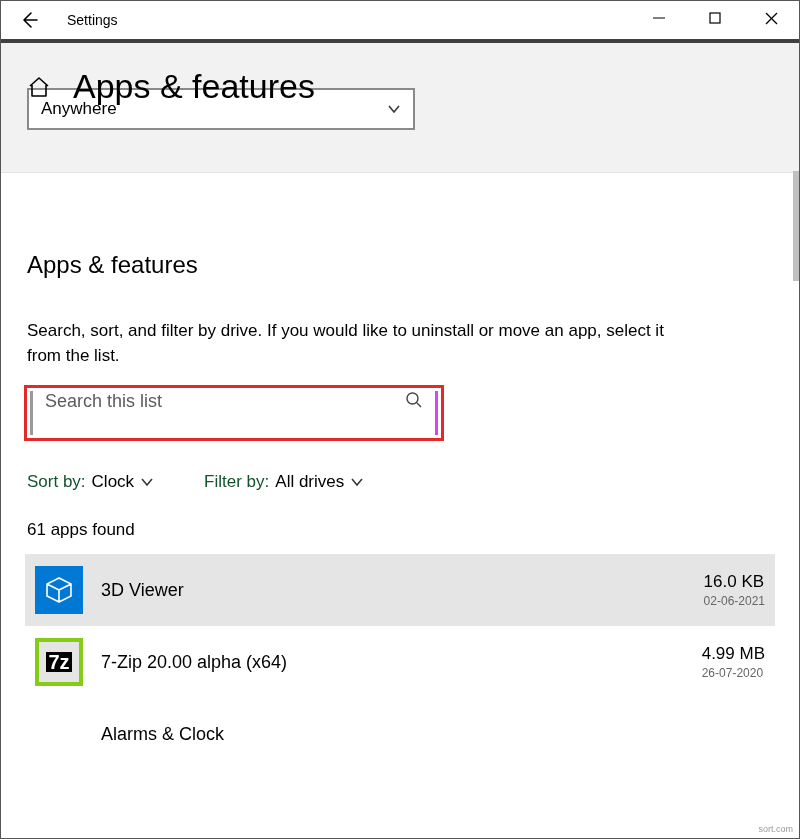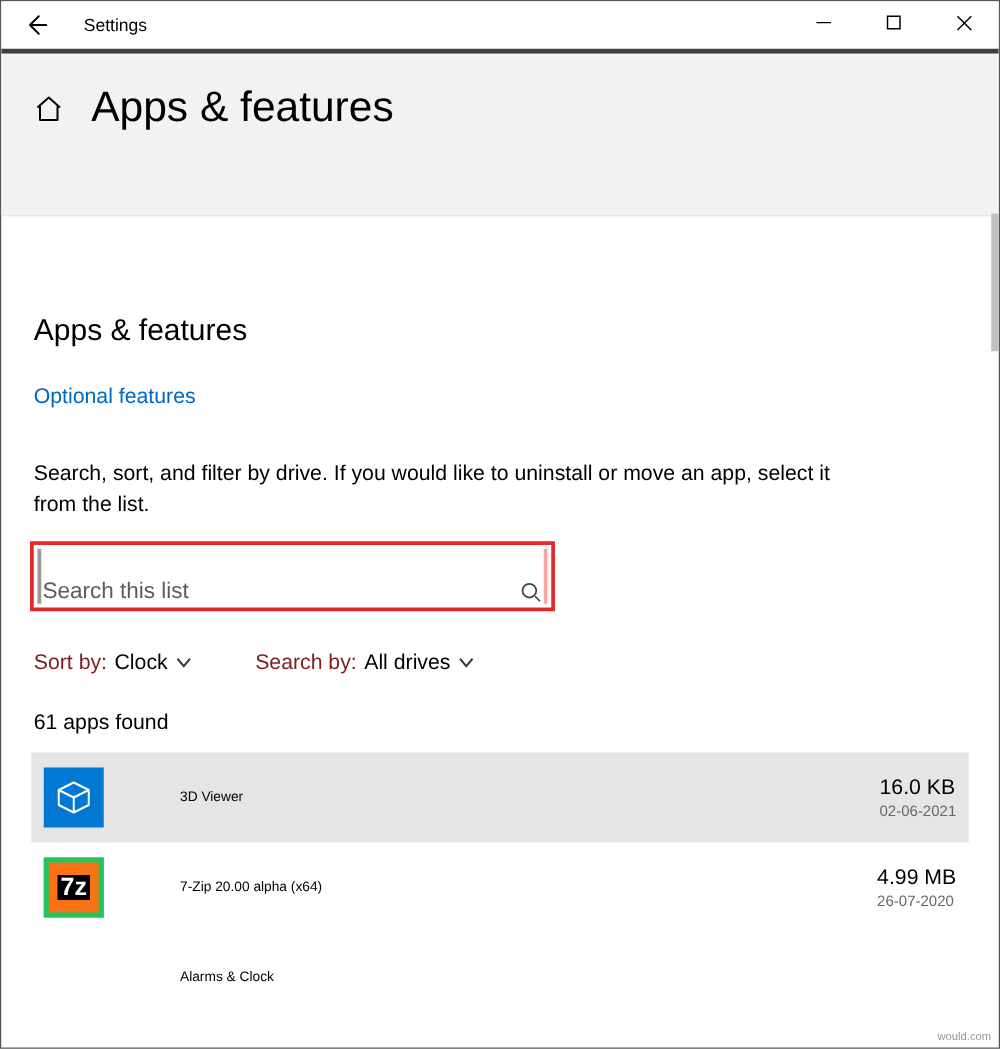--- a/index.html
+++ b/index.html
@@ -11,33 +11,33 @@
     .win-btn { width: 56px; height: 34px; display: flex; align-items: center; justify-content: center; cursor: pointer; }
     .header-band { background: #f2f2f2; padding: 24px 26px 0 26px; height: 130px; border-bottom: 1px solid #e5e5e5; }
     .page-title-row { display: flex; align-items: center; gap: 22px; }
     .page-title { font-size: 34px; font-weight: 400; }
     .dropdown-install { margin-top: -18px; width: 388px; height: 42px; display: flex; align-items: center; justify-content: space-between; padding: 0 12px; border: 2px solid #8a8a8a; background: #fff; cursor: pointer; font-size: 17px; }
     .content { padding: 0 26px; overflow-y: auto; height: calc(839px - 42px - 130px); }
     .section-heading { font-size: 24px; font-weight: 500; margin-top: 78px; }
     .link { display: block; color: #0067c0; font-size: 17px; margin-top: 28px; cursor: pointer; }
     .description { font-size: 17px; margin-top: 40px; line-height: 1.45; max-width: 640px; }
     .search-wrap { margin-top: 20px; width: 414px; outline: 3px solid #e12a2a; padding: 3px; }
-    .search-box { height: 44px; display: flex; align-items: flex-end; border-left: 3px solid #999; border-right: 3px solid #fca5a5; padding: 0 1px; }
+    .search-box { height: 44px; display: flex; align-items: flex-start; border-left: 3px solid #999; border-right: 3px solid #d946ef; padding: 0 12px; }
     .search-input { flex: 1; border: none; outline: none; font-size: 18px; color: #5c5c5c; font-family: inherit; background: transparent; }
     .search-input::placeholder { color: #5c5c5c; }
     .filters { display: flex; gap: 50px; margin-top: 34px; font-size: 17px; align-items: center; }
     .filter-grp { display: flex; align-items: center; gap: 6px; cursor: pointer; }
-    .filter-lbl { color: #7f1d1d; }
+    .filter-lbl { color: #14532d; }
     .result-count { margin-top: 28px; font-size: 17px; }
     .app-list { margin-top: 14px; margin-left: -2px; margin-right: -2px; }
     .app-row { display: flex; align-items: center; padding: 12px 10px; gap: 18px; }
     .app-row.sel { background: #e5e5e5; }
     .app-icon { width: 48px; height: 48px; flex-shrink: 0; display: flex; align-items: center; justify-content: center; }
     .app-meta { flex: 1; }
-    .app-name { font-size: 11px; margin-left: 43px; }
+    .app-name { font-size: 18px; }
     .app-pub { font-size: 16px; color: #666; margin-top: 2px; }
     .app-right { }
     .app-size { font-size: 17px; }
     .app-date { font-size: 12px; color: #666; margin-top: 2px; }
     .scrollbar-ind { position: absolute; right: 0; top: 170px; width: 6px; height: 110px; background: #c0c0c0; }
     .watermark { position: absolute; bottom: 4px; right: 6px; font-size: 9px; color: #999; }
     svg { display: block; }
   </style>
 </head>
 <body>
@@ -71,26 +71,31 @@
 
 <div class="header-band">
   <div class="page-title-row">
     <span>
       <svg width="24" height="24" viewBox="0 0 24 24">
           <path d="M3 11 L12 3 L21 11 M5 10 V21 H19 V10" stroke="#000" stroke-width="1.6" fill="none" stroke-linejoin="round"></path>
         </svg>
     </span>
     <h1 class="page-title">Apps &amp; features</h1>
   </div>
+  <div class="dropdown-install">
+    <span>Anywhere</span>
+    <svg width="14" height="14" viewBox="0 0 14 14">
+        <path d="M2 4 L7 10 L12 4" stroke="#3a3a3a" stroke-width="1.6" fill="none"></path>
+      </svg>
+  </div>
 </div>
 
 <div class="content">
   <h2 class="section-heading">Apps &amp; features</h2>
 
-  <a class="link">Optional features</a>
 
   <p class="description">Search, sort, and filter by drive. If you would like to uninstall or move an app, select it from the list.</p>
 
   <div class="search-wrap">
     <div class="search-box">
       <input class="search-input" placeholder="Search this list" style="">
       <svg width="18" height="18" viewBox="0 0 18 18">
           <circle cx="7.5" cy="7.5" r="5.5" stroke="#444" stroke-width="1.4" fill="none"></circle>
           <line x1="12" y1="12" x2="16" y2="16" stroke="#444" stroke-width="1.4"></line>
         </svg>
@@ -99,21 +104,21 @@
 
   <div class="filters">
     <div class="filter-grp">
       <span class="filter-lbl">Sort by:</span>
       <span>Clock</span>
       <svg width="14" height="14" viewBox="0 0 14 14">
           <path d="M2 4 L7 10 L12 4" stroke="#3a3a3a" stroke-width="1.6" fill="none"></path>
         </svg>
     </div>
     <div class="filter-grp">
-      <span class="filter-lbl">Search by:</span>
+      <span class="filter-lbl">Filter by:</span>
       <span>All drives</span>
       <svg width="14" height="14" viewBox="0 0 14 14">
           <path d="M2 4 L7 10 L12 4" stroke="#3a3a3a" stroke-width="1.6" fill="none"></path>
         </svg>
     </div>
   </div>
 
   <div class="result-count">61 apps found</div>
 
   <div class="app-list">
@@ -126,21 +131,21 @@
       <div class="app-meta">
         <div class="app-name">3D Viewer</div>
       </div>
       <div class="app-right">
         <div class="app-size">16.0 KB</div>
         <div class="app-date">02-06-2021</div>
       </div>
     </div>
 
     <div class="app-row">
-      <div class="app-icon" style="background:#f97316;border:4px solid #22c55e;">
+      <div class="app-icon" style="background:#e5e5e5;border:4px solid #84cc16;">
         <span style="font-weight:900;font-size:20px;background:#000;color:#fff;padding:0 2px;line-height:1;">7z</span>
       </div>
       <div class="app-meta">
         <div class="app-name">7-Zip 20.00 alpha (x64)</div>
       </div>
       <div class="app-right">
         <div class="app-size">4.99 MB</div>
         <div class="app-date">26-07-2020</div>
       </div>
     </div>
@@ -149,13 +154,13 @@
       <div class="app-icon"></div>
       <div class="app-meta">
         <div class="app-name">Alarms &amp; Clock</div>
       </div>
       <div class="app-right"></div>
     </div>
   </div>
 </div>
 
 <div class="scrollbar-ind"></div>
-<div class="watermark">would.com</div>
+<div class="watermark">sort.com</div>
 
 </body></html>

